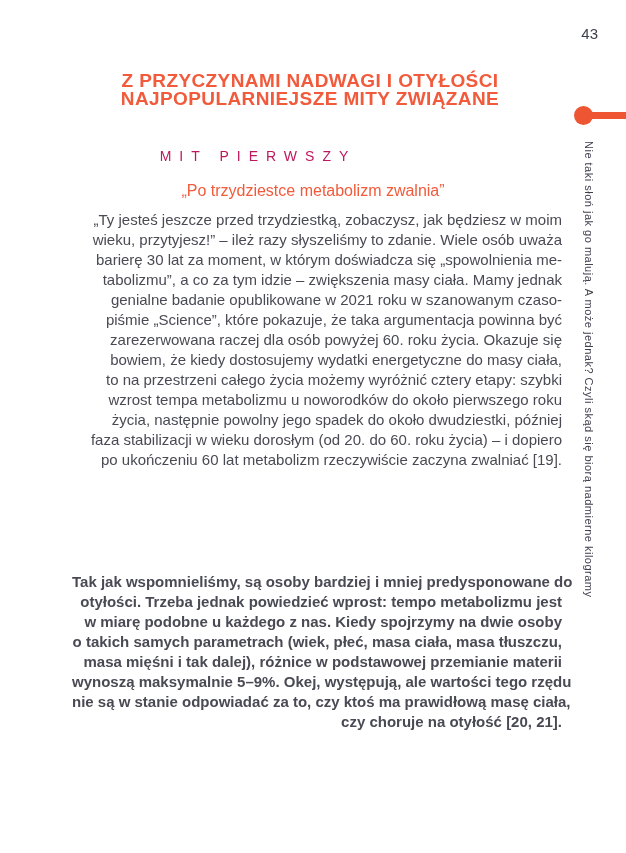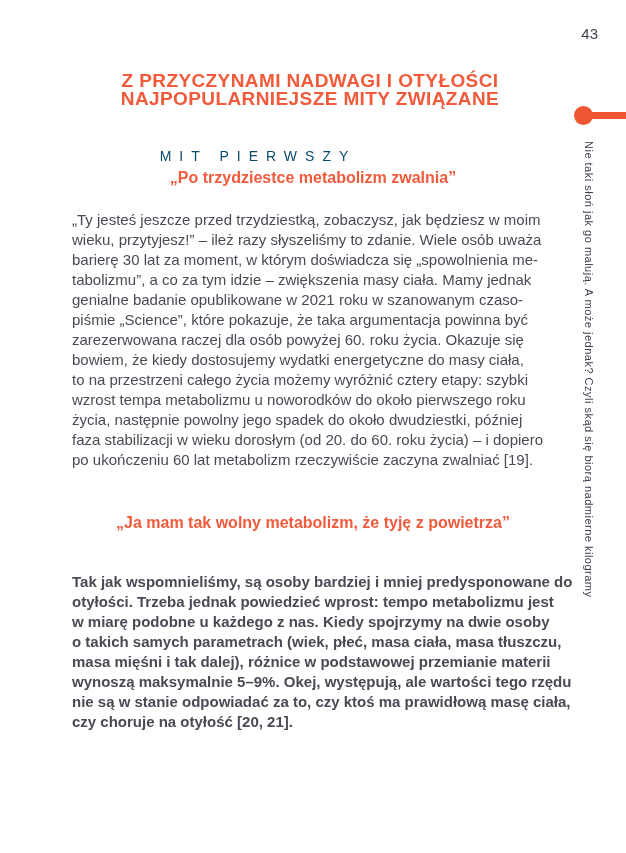--- a/index.html
+++ b/index.html
@@ -39,39 +39,40 @@
   .section { position: absolute; left: 0; width: 626px; }
   .section-1 { top: 148px; }
   .section-2 { top: 509px; }
   .kicker {
     width: 508px;
     text-align: center;
     font-size: 14px;
     font-weight: 500;
     letter-spacing: 8px;
     text-indent: 8px;
-    color: #0c4a6e;
+    color: #be185d;
     text-transform: uppercase;
   }
   .subtitle {
     width: 626px;
-    margin-top: 5px;
+    margin-top: 18px;
     text-align: center;
     font-size: 16px;
-    font-weight: 700;
+    font-weight: 400;
     color: #f15a3b;
   }
   .body-text {
     position: absolute;
     left: 72px;
     width: 490px;
     font-size: 15px;
     line-height: 20px;
     color: #4a4a55;
     white-space: pre;
+    text-align: right;
   }
   .body-1 { top: 210px; }
   .body-2 { top: 572px; font-weight: bold; }
   .margin-marker { position: absolute; }
   .marker-circle {
     position: absolute;
     left: 574px;
     top: 106px;
     width: 19px;
     height: 19px;
@@ -123,21 +124,20 @@
 piśmie „Science”, które pokazuje, że taka argumentacja powinna być
 zarezerwowana raczej dla osób powyżej 60. roku życia. Okazuje się
 bowiem, że kiedy dostosujemy wydatki energetyczne do masy ciała,
 to na przestrzeni całego życia możemy wyróżnić cztery etapy: szybki
 wzrost tempa metabolizmu u noworodków do około pierwszego roku
 życia, następnie powolny jego spadek do około dwudziestki, później
 faza stabilizacji w wieku dorosłym (od 20. do 60. roku życia) – i dopiero
 po ukończeniu 60 lat metabolizm rzeczywiście zaczyna zwalniać [19].</div>
 
   <div class="section section-2">
-    <div class="subtitle">„Ja mam tak wolny metabolizm, że tyję z powietrza”</div>
   </div>
 
   <div class="body-text body-2">Tak jak wspomnieliśmy, są osoby bardziej i mniej predysponowane do
 otyłości. Trzeba jednak powiedzieć wprost: tempo metabolizmu jest
 w miarę podobne u każdego z nas. Kiedy spojrzymy na dwie osoby
 o takich samych parametrach (wiek, płeć, masa ciała, masa tłuszczu,
 masa mięśni i tak dalej), różnice w podstawowej przemianie materii
 wynoszą maksymalnie 5–9%. Okej, występują, ale wartości tego rzędu
 nie są w stanie odpowiadać za to, czy ktoś ma prawidłową masę ciała,
 czy choruje na otyłość [20, 21].</div>

